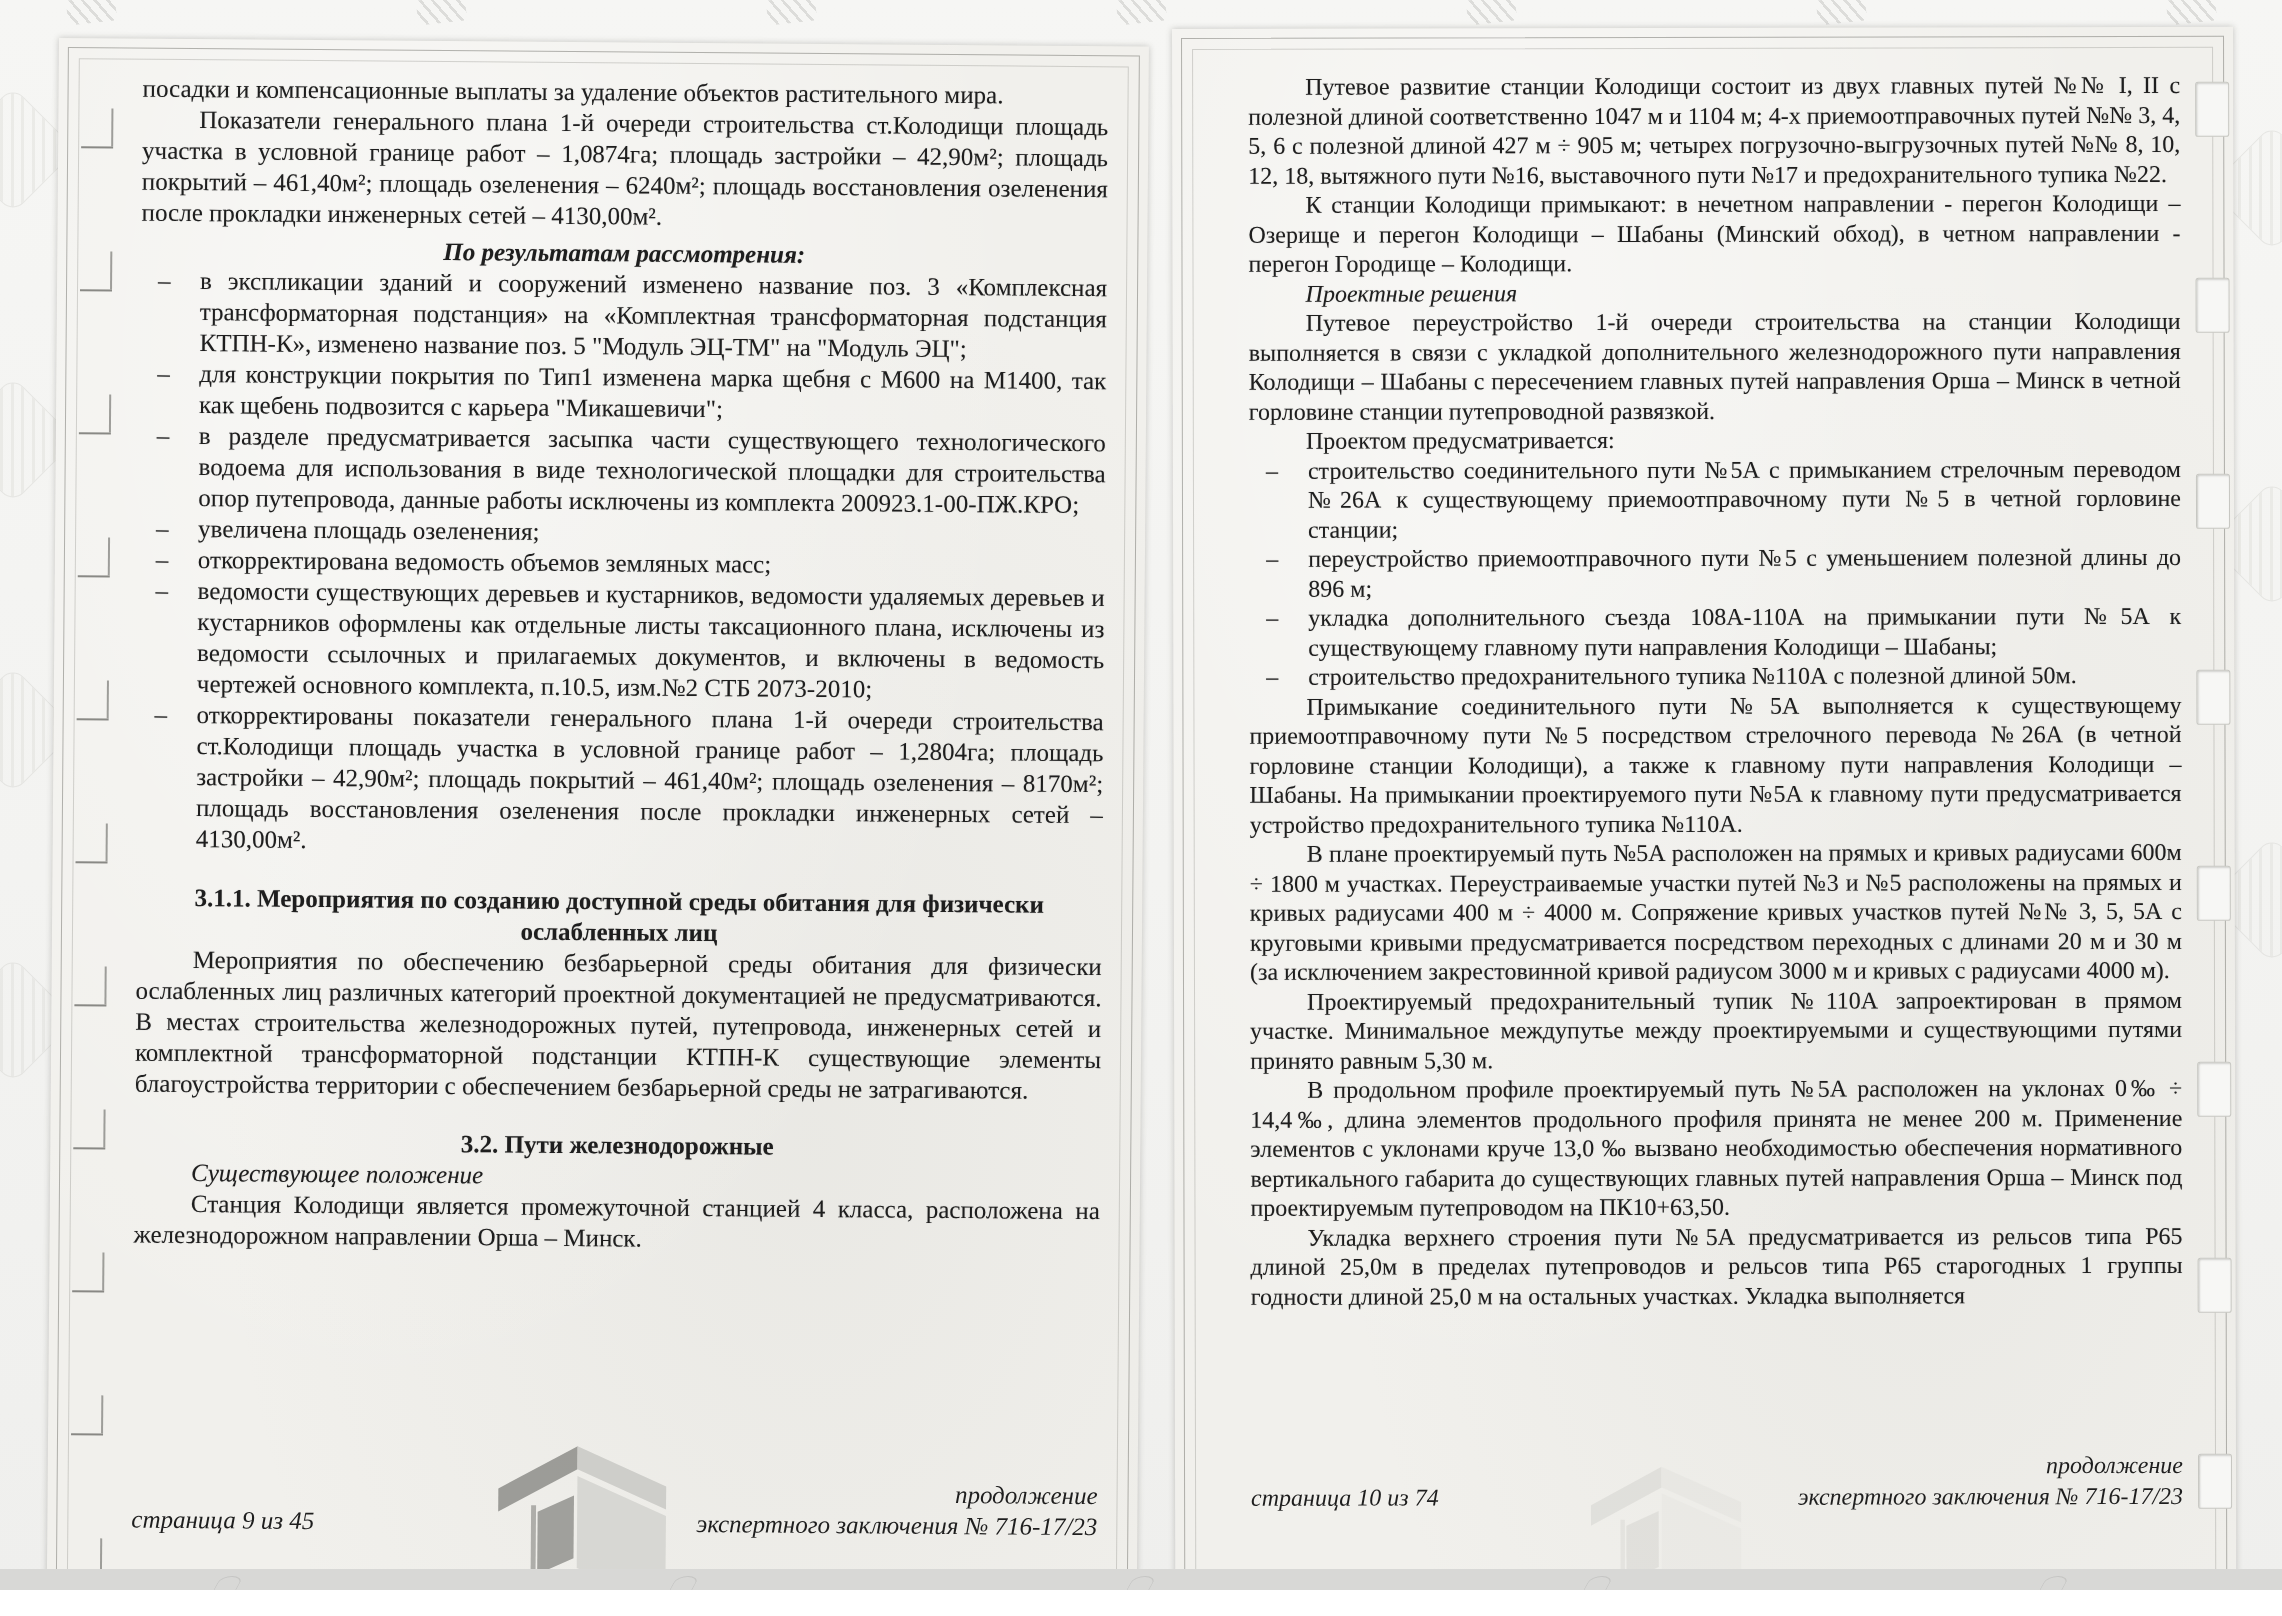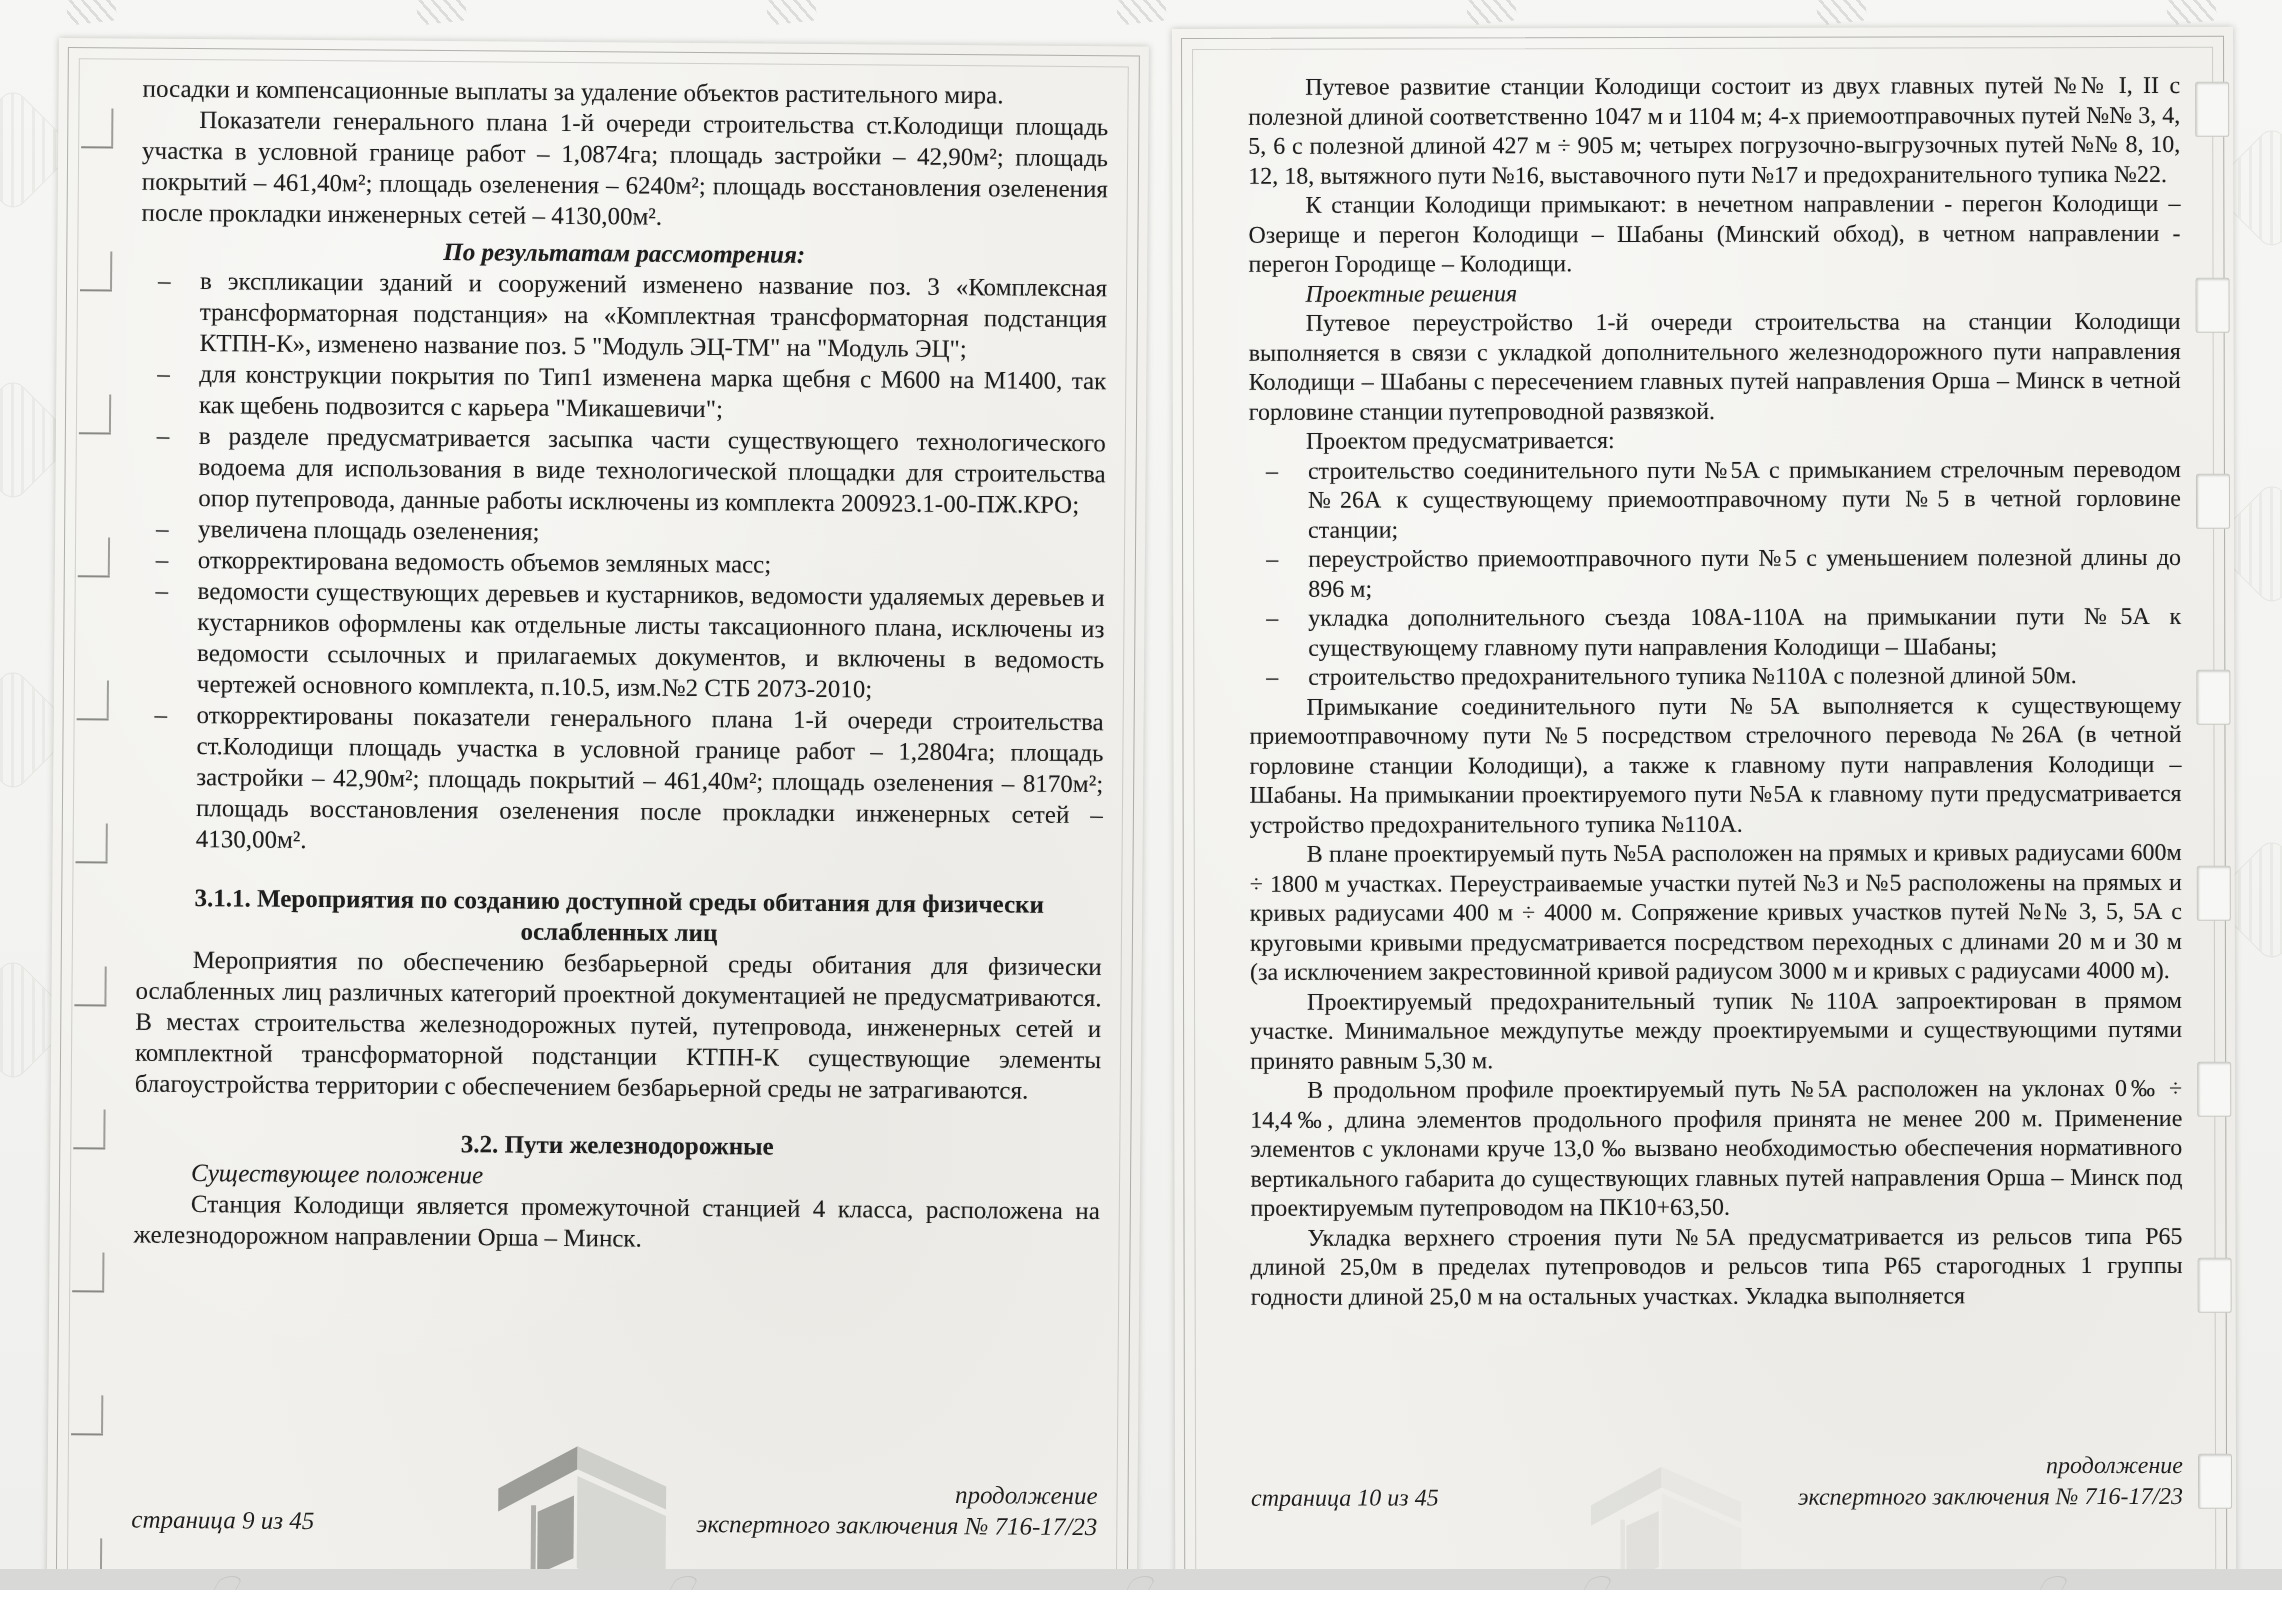--- a/index.html
+++ b/index.html
@@ -224,21 +224,21 @@
       </ul>
       <p class="ind">Примыкание соединительного пути №5А выполняется к существующему приемоотправочному пути №5 посредством стрелочного перевода №26А (в четной горловине станции Колодищи), а также к главному пути направления Колодищи – Шабаны. На примыкании проектируемого пути №5А к главному пути предусматривается устройство предохранительного тупика №110А.</p>
       <p class="ind">В плане проектируемый путь №5А расположен на прямых и кривых радиусами 600м ÷ 1800 м участках. Переустраиваемые участки путей №3 и №5 расположены на прямых и кривых радиусами 400 м ÷ 4000 м. Сопряжение кривых участков путей №№ 3, 5, 5А с круговыми кривыми предусматривается посредством переходных с длинами 20 м и 30 м (за исключением закрестовинной кривой радиусом 3000 м и кривых с радиусами 4000 м).</p>
       <p class="ind">Проектируемый предохранительный тупик №110А запроектирован в прямом участке. Минимальное междупутье между проектируемыми и существующими путями принято равным 5,30 м.</p>
       <p class="ind">В продольном профиле проектируемый путь №5А расположен на уклонах 0‰ ÷ 14,4‰, длина элементов продольного профиля принята не менее 200 м. Применение элементов с уклонами круче 13,0 ‰ вызвано необходимостью обеспечения нормативного вертикального габарита до существующих главных путей направления Орша – Минск под проектируемым путепроводом на ПК10+63,50.</p>
       <p class="ind">Укладка верхнего строения пути №5А предусматривается из рельсов типа Р65 длиной 25,0м в пределах путепроводов и рельсов типа Р65 старогодных 1 группы годности длиной 25,0 м на остальных участках. Укладка выполняется</p>
     </div>
 
     <div class="footer footer-right-page">
       <div class="footer-row">
-        <span>страница 10 из 45</span>
+        <span>страница 10 из 74</span>
         <span class="footer-cont">
           <span>продолжение</span><br>
           <span>экспертного заключения № </span><span class="u">716-17/23</span>
         </span>
       </div>
     </div>
   </div>
 
   <div class="bottom-band">
     <div class="band-mark"></div>

